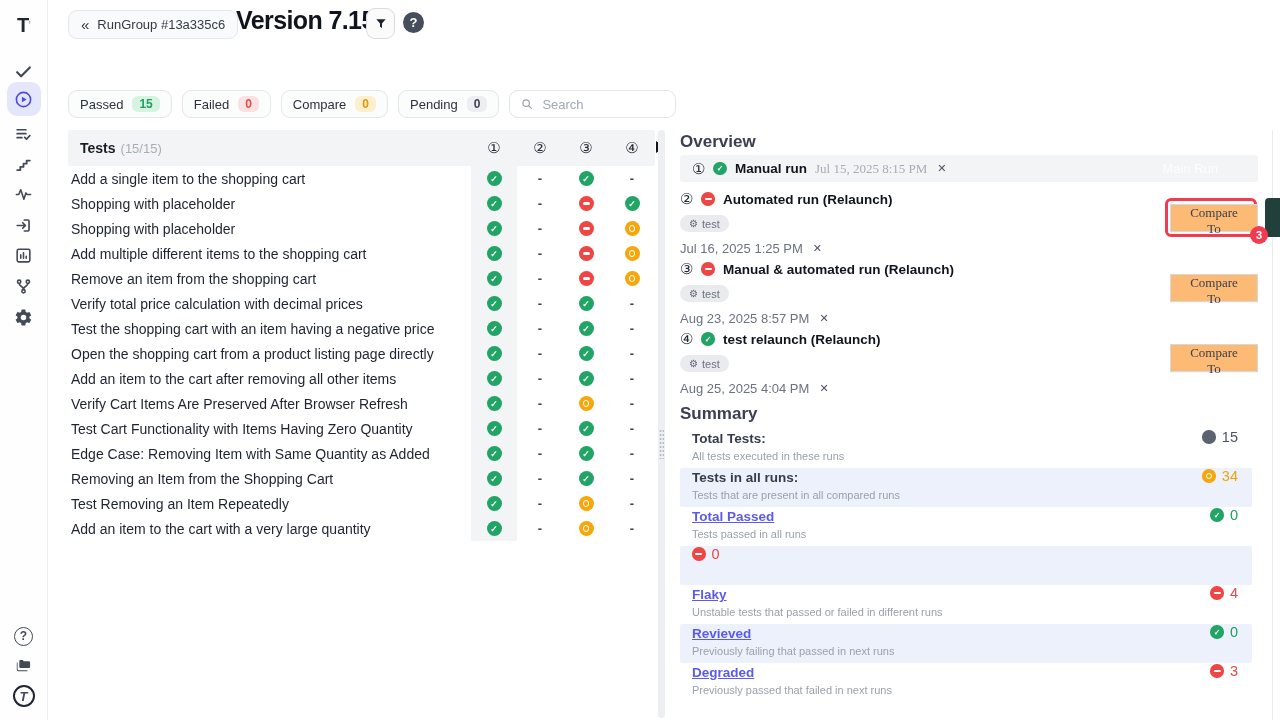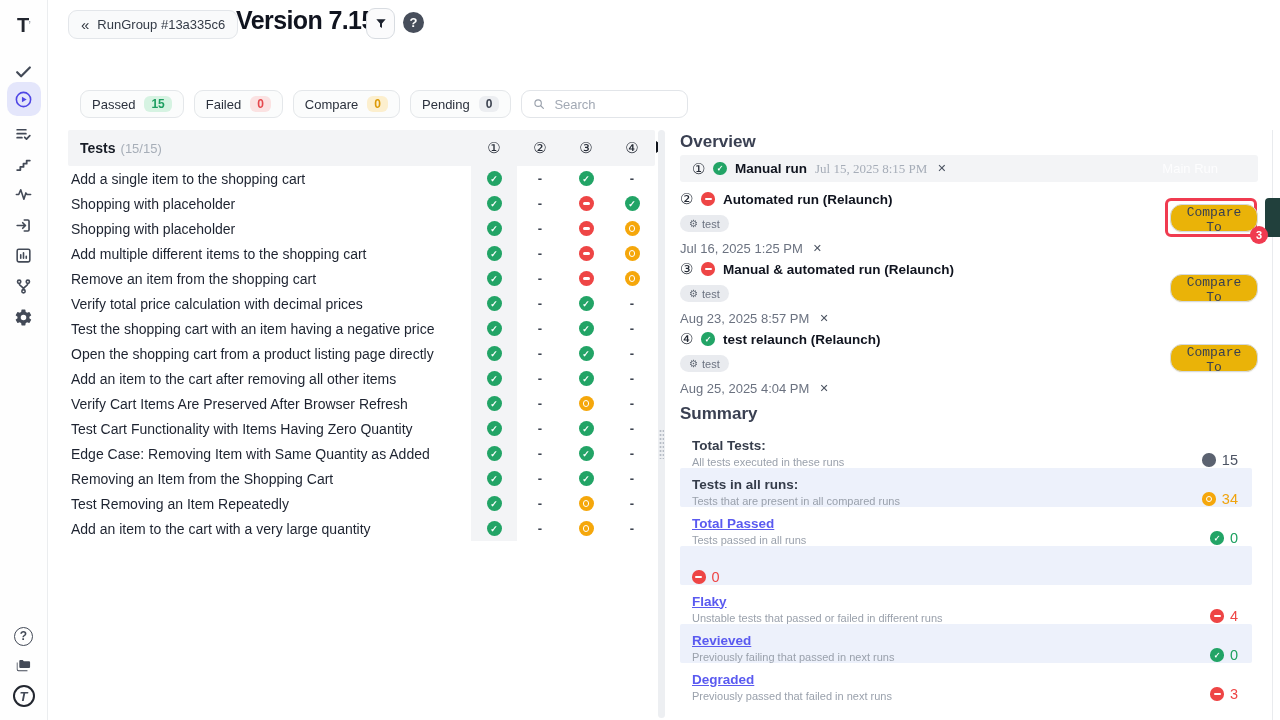--- a/index.html
+++ b/index.html
@@ -32,21 +32,21 @@
                 letter-spacing:-0.6px; color:#10141f; }
   #filter-btn { position:absolute; left:366px; top:8px; width:29px; height:31px;
                 border:1px solid #d8dce1; border-radius:9px; background:#fbfbfc;
                 display:flex; align-items:center; justify-content:center; cursor:pointer; }
   #filter-btn svg { width:14px; height:14px; color:#1d232e; }
   #help-top { position:absolute; left:403px; top:12px; width:21px; height:21px; border-radius:50%;
               background:#474e5b; color:#fff; display:flex; align-items:center; justify-content:center;
               font-size:13px; font-weight:700; cursor:pointer; }
 
   
-  #chips { position:absolute; left:80px; top:90px; display:flex; gap:10px; align-items:center; }
+  #chips { position:absolute; left:68px; top:90px; display:flex; gap:10px; align-items:center; }
   .chip { display:inline-flex; align-items:center; gap:9px; height:28px; padding:0 11px;
           border:1px solid #e4e7ea; border-radius:9px; background:#fbfcfc; cursor:pointer; }
   .chip-label { font-size:13px; color:#2b313d; font-weight:500; }
   .badge { font-size:12px; font-weight:600; padding:1px 7px; border-radius:6px; }
   .badge.green  { background:#d6f3e2; color:#1d9e61; }
   .badge.red    { background:#fbe2e2; color:#e5484d; }
   .badge.yellow { background:#fcefce; color:#dc9a06; }
   .badge.gray   { background:#eceef1; color:#3c4350; }
   #search-box { display:inline-flex; align-items:center; gap:8px; width:167px; height:28px;
                 padding:0 10px; border:1px solid #e2e5e9; border-radius:9px; background:#fff; }
@@ -103,33 +103,33 @@
   .run-date { font-size:13px; color:#6b7280; }
   .run-date.light { color:#a6adb8;font-family:Liberation Serif, serif; }
   .x-ic { font-size:11px; color:#4b5361; cursor:pointer; padding:0 2px; }
   #run-main-row { top:23px; height:27px; background:#f3f4f6; border-radius:3px;
                   display:flex; align-items:center; gap:8px; padding:0 12px; }
   .main-run-label { margin-left:auto; color:#fdfdfe; font-size:13px; padding-right:28px; }
   .tag { display:inline-flex; align-items:center; gap:4px; background:#e9ebef; color:#6b7280;
          font-size:11px; border-radius:10px; padding:2.5px 9px; width:max-content; }
   .tag .gear-g { font-size:10px; color:#5d6470; }
   .cmp-btn { position:absolute; left:490px; top:14px; height:28px; padding:0 14px;
-             background:#eab308; border:1px solid #d5d9de; border-radius:12px; font-size:13px;
-             color:#394050; font-family:Liberation Mono, monospace; cursor:pointer;
+             background:#fdba74; border:1px solid #d5d9de; border-radius:0; font-size:13px;
+             color:#394050; font-family:Liberation Serif, serif; cursor:pointer;
              box-shadow:0 1px 1px rgba(20,24,34,.04); }
   .anno-box { position:absolute; left:485px; top:8px; width:92px; height:39px;
               border:3px solid #f03b50; border-radius:6px; pointer-events:none; }
   .anno-badge { position:absolute; left:570px; top:36px; width:18px; height:18px; border-radius:50%;
                 background:#f03b50; color:#fff; font-size:11px; font-weight:700;
                 display:flex; align-items:center; justify-content:center; z-index:3; }
 
   
   #summary-title { position:absolute; left:0; top:272px; }
   #summary-rows { position:absolute; left:0; top:297px; width:572px; }
-  .srow { display:flex; align-items:flex-end; height:39px; padding:0 14px 0 12px; }
+  .srow { display:flex; align-items:flex-start; height:39px; padding:0 14px 0 12px; }
   .srow.alt { background:#edf1fb; border-radius:2px; }
   .srow-text { flex:1; }
   .slabel { font-size:13.5px; font-weight:600; color:#353c4a; }
   .slink { font-size:13.5px; font-weight:600; color:#5a5af0; text-decoration:underline; cursor:pointer; }
   .sdesc { font-size:11px; color:#9aa1ac; margin-top:2.5px; }
   .sval { display:flex; align-items:center; gap:6px; }
   .num { font-size:14.5px; font-weight:500; }
   .num.dot { color:#4c5363; } .num.pass { color:#1ca05f; }
   .num.fail { color:#ee4545; } .num.skip { color:#f0a30c; }
 

